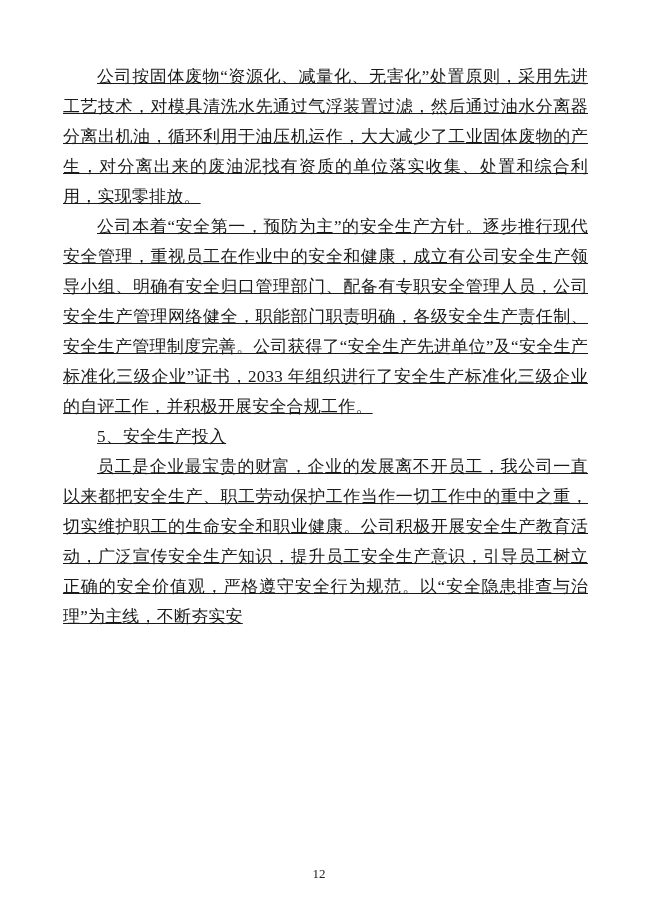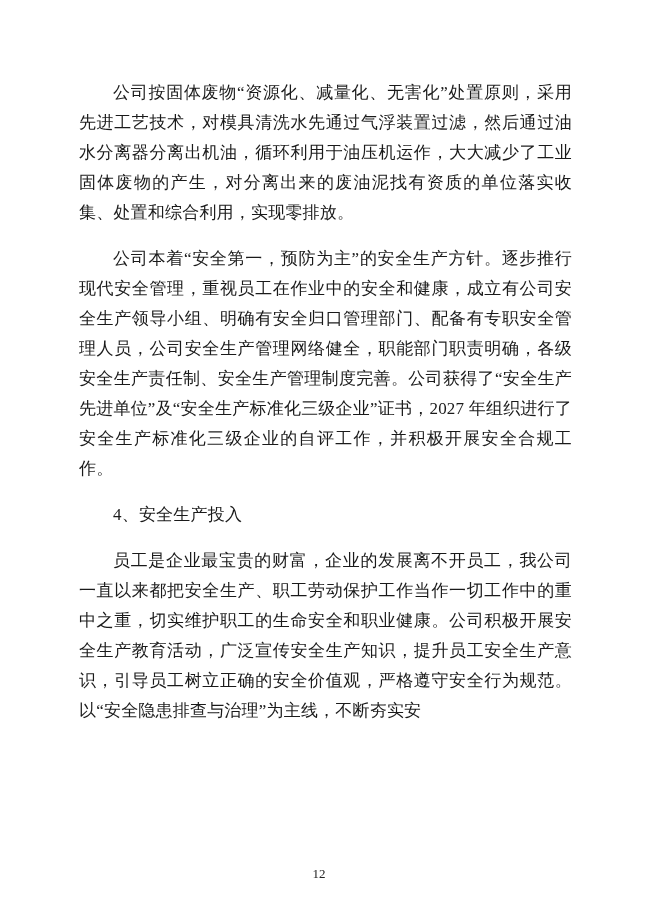--- a/index.html
+++ b/index.html
@@ -15,27 +15,28 @@
     background: #ffffff;
     box-sizing: border-box;
     padding: 62px 62px 0 63px;
     font-family: "Liberation Serif", "DejaVu Serif", serif;
     color: #1a1a1a;
     overflow: hidden;
   }
   .body-text p,
   .body-text h2,
   .body-text h3 {
-    margin: 16px;
+    margin: 0;
     font-size: 17px;
     line-height: 30px;
     font-weight: normal;
     text-align: justify;
     text-indent: 2em;
     letter-spacing: 0.2px;
+    text-decoration: underline;
   }
   .body-text h2 {
     font-weight: bold;
   }
   .page-number {
     position: absolute;
     left: 0;
     right: 12px;
     bottom: 38px;
     text-align: center;
@@ -43,18 +44,18 @@
     line-height: 16px;
     color: #222;
   }
 </style>
 </head>
 <body>
 
 <div class="page">
   <div class="body-text">
     <p>公司按固体废物“资源化、减量化、无害化”处置原则，采用先进工艺技术，对模具清洗水先通过气浮装置过滤，然后通过油水分离器分离出机油，循环利用于油压机运作，大大减少了工业固体废物的产生，对分离出来的废油泥找有资质的单位落实收集、处置和综合利用，实现零排放。</p>
-    <p>公司本着“安全第一，预防为主”的安全生产方针。逐步推行现代安全管理，重视员工在作业中的安全和健康，成立有公司安全生产领导小组、明确有安全归口管理部门、配备有专职安全管理人员，公司安全生产管理网络健全，职能部门职责明确，各级安全生产责任制、安全生产管理制度完善。公司获得了“安全生产先进单位”及“安全生产标准化三级企业”证书，2027 年组织进行了安全生产标准化三级企业的自评工作，并积极开展安全合规工作。</p>
-    <h3>4、安全生产投入</h3>
+    <p>公司本着“安全第一，预防为主”的安全生产方针。逐步推行现代安全管理，重视员工在作业中的安全和健康，成立有公司安全生产领导小组、明确有安全归口管理部门、配备有专职安全管理人员，公司安全生产管理网络健全，职能部门职责明确，各级安全生产责任制、安全生产管理制度完善。公司获得了“安全生产先进单位”及“安全生产标准化三级企业”证书，2033 年组织进行了安全生产标准化三级企业的自评工作，并积极开展安全合规工作。</p>
+    <h3>5、安全生产投入</h3>
     <p>员工是企业最宝贵的财富，企业的发展离不开员工，我公司一直以来都把安全生产、职工劳动保护工作当作一切工作中的重中之重，切实维护职工的生命安全和职业健康。公司积极开展安全生产教育活动，广泛宣传安全生产知识，提升员工安全生产意识，引导员工树立正确的安全价值观，严格遵守安全行为规范。以“安全隐患排查与治理”为主线，不断夯实安</p>
   </div>
   <div class="page-number">12</div>
 </div>
 
 </body></html>

